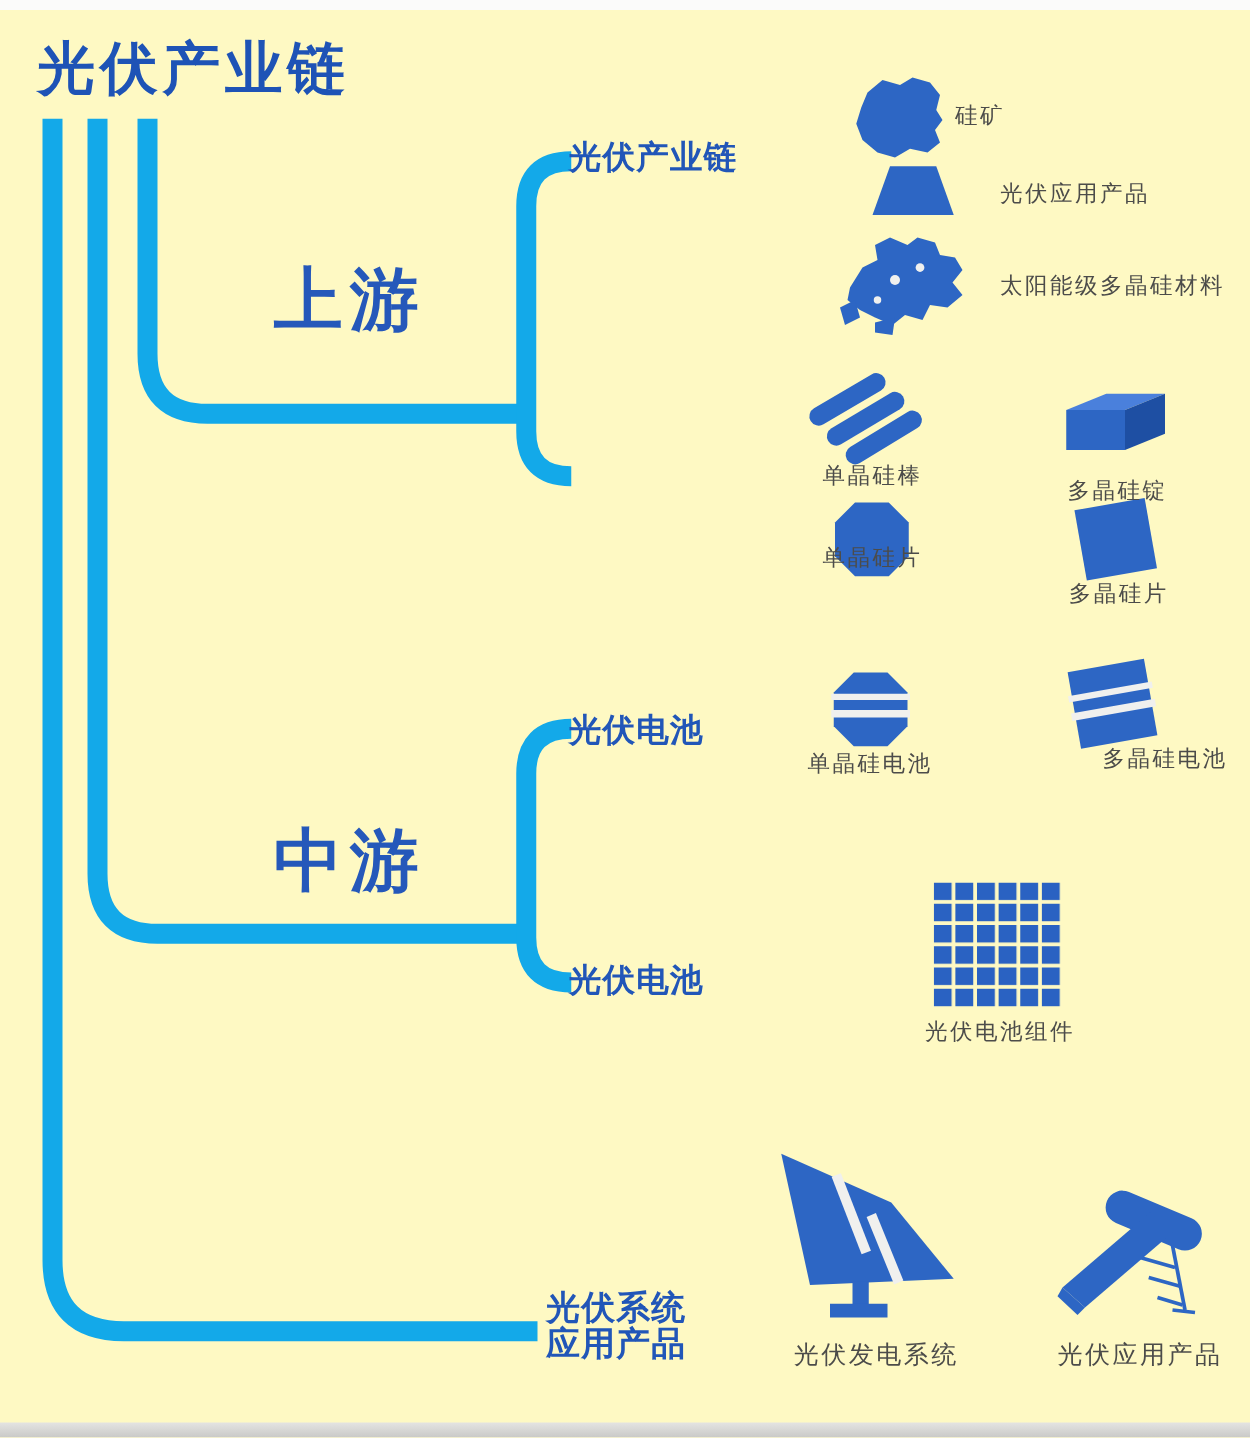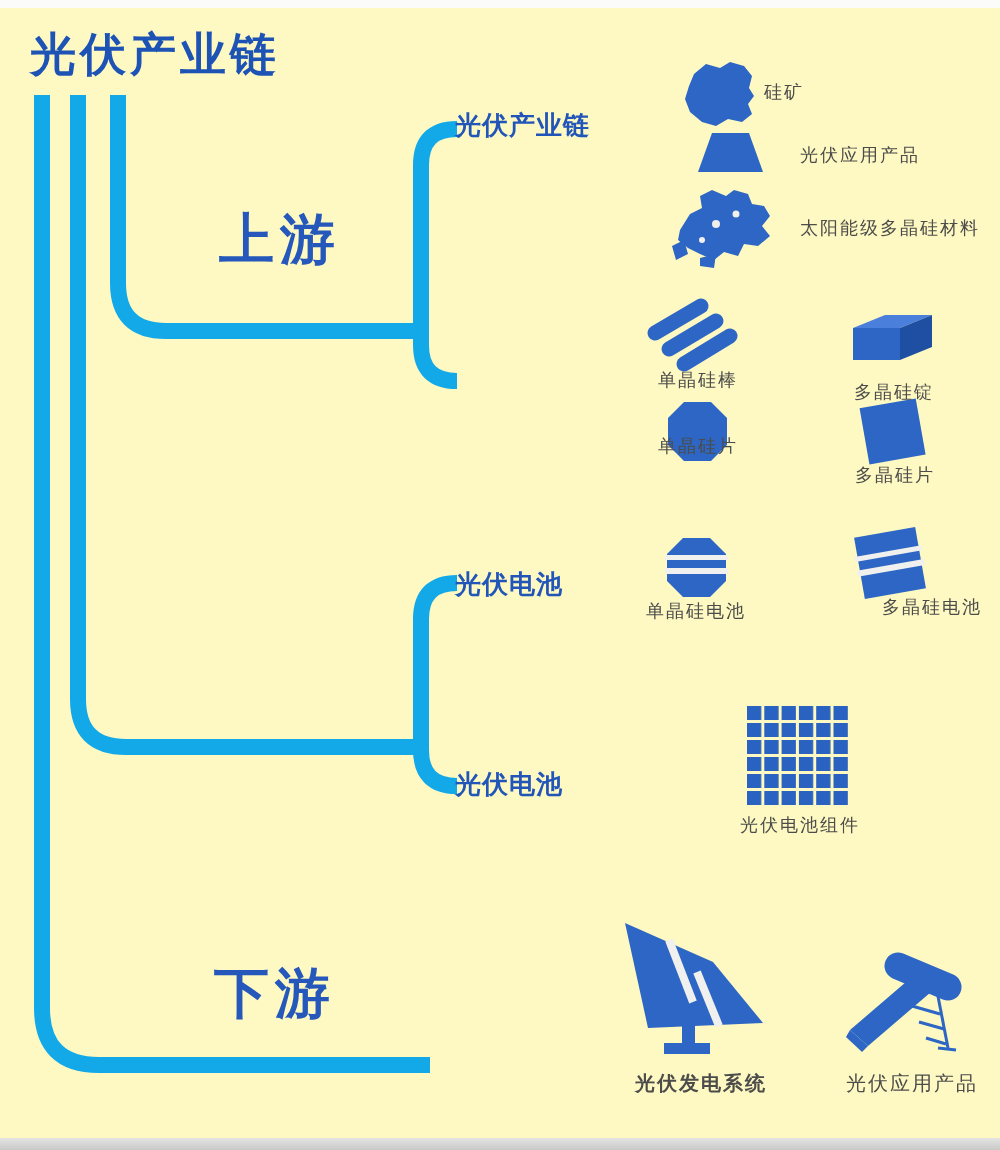--- a/index.html
+++ b/index.html
@@ -120,33 +120,37 @@
       </g>
       <line x1="898" y1="966" x2="948" y2="987" stroke="#2d66c4" stroke-width="27" stroke-linecap="round"></line>
       <polygon fill="#2d66c4" points="920,970 938,986 868,1046 850,1030"></polygon>
       <polygon fill="#2d66c4" points="850,1030 868,1046 862,1052 846,1037"></polygon>
     </g>
   </svg>
 
   <div class="lbl title">光伏产业链</div>
 
   <div class="lbl stage-lbl" style="left:219px;top:203px;">上游</div>
-  <div class="lbl stage-lbl" style="left:214px;top:957px;">下游</div>
+  <div class="lbl stage-lbl" style="left:219px;top:652px;">中游</div>
 
   <div class="lbl branch-lbl" style="left:455px;top:108px;">光伏产业链</div>
   <div class="lbl branch-lbl" style="left:455px;top:567px;">光伏电池</div>
   <div class="lbl branch-lbl" style="left:455px;top:767px;">光伏电池</div>
+  <div class="lbl branch-lbl two-line" style="left:437px;top:1032px;">
+    <div>光伏系统</div>
+    <div>应用产品</div>
+  </div>
 
   <div class="lbl icon-lbl" style="left:754px;top:80px;margin-left:10px;">硅矿</div>
   <div class="lbl icon-lbl" style="left:800px;top:143px;">光伏应用产品</div>
   <div class="lbl icon-lbl" style="left:800px;top:216px;">太阳能级多晶硅材料</div>
 
   <div class="lbl icon-lbl center" style="left:698px;top:368px;">单晶硅棒</div>
   <div class="lbl icon-lbl center" style="left:894px;top:368px;margin-top:12px;">多晶硅锭</div>
   <div class="lbl icon-lbl center" style="left:698px;top:434px;">单晶硅片</div>
   <div class="lbl icon-lbl center" style="left:895px;top:463px;">多晶硅片</div>
   <div class="lbl icon-lbl center" style="left:696px;top:599px;">单晶硅电池</div>
   <div class="lbl icon-lbl center" style="left:904px;top:595px;margin-left:28px;">多晶硅电池</div>
   <div class="lbl icon-lbl center" style="left:800px;top:813px;">光伏电池组件</div>
-  <div class="lbl icon-lbl center" style="left:701px;top:1070px;font-size:20px;font-weight:bold;">光伏发电系统</div>
+  <div class="lbl icon-lbl center" style="left:701px;top:1070px;font-size:20px;">光伏发电系统</div>
   <div class="lbl icon-lbl center" style="left:912px;top:1070px;font-size:20px;">光伏应用产品</div>
 
 </div>
 
 </body></html>

